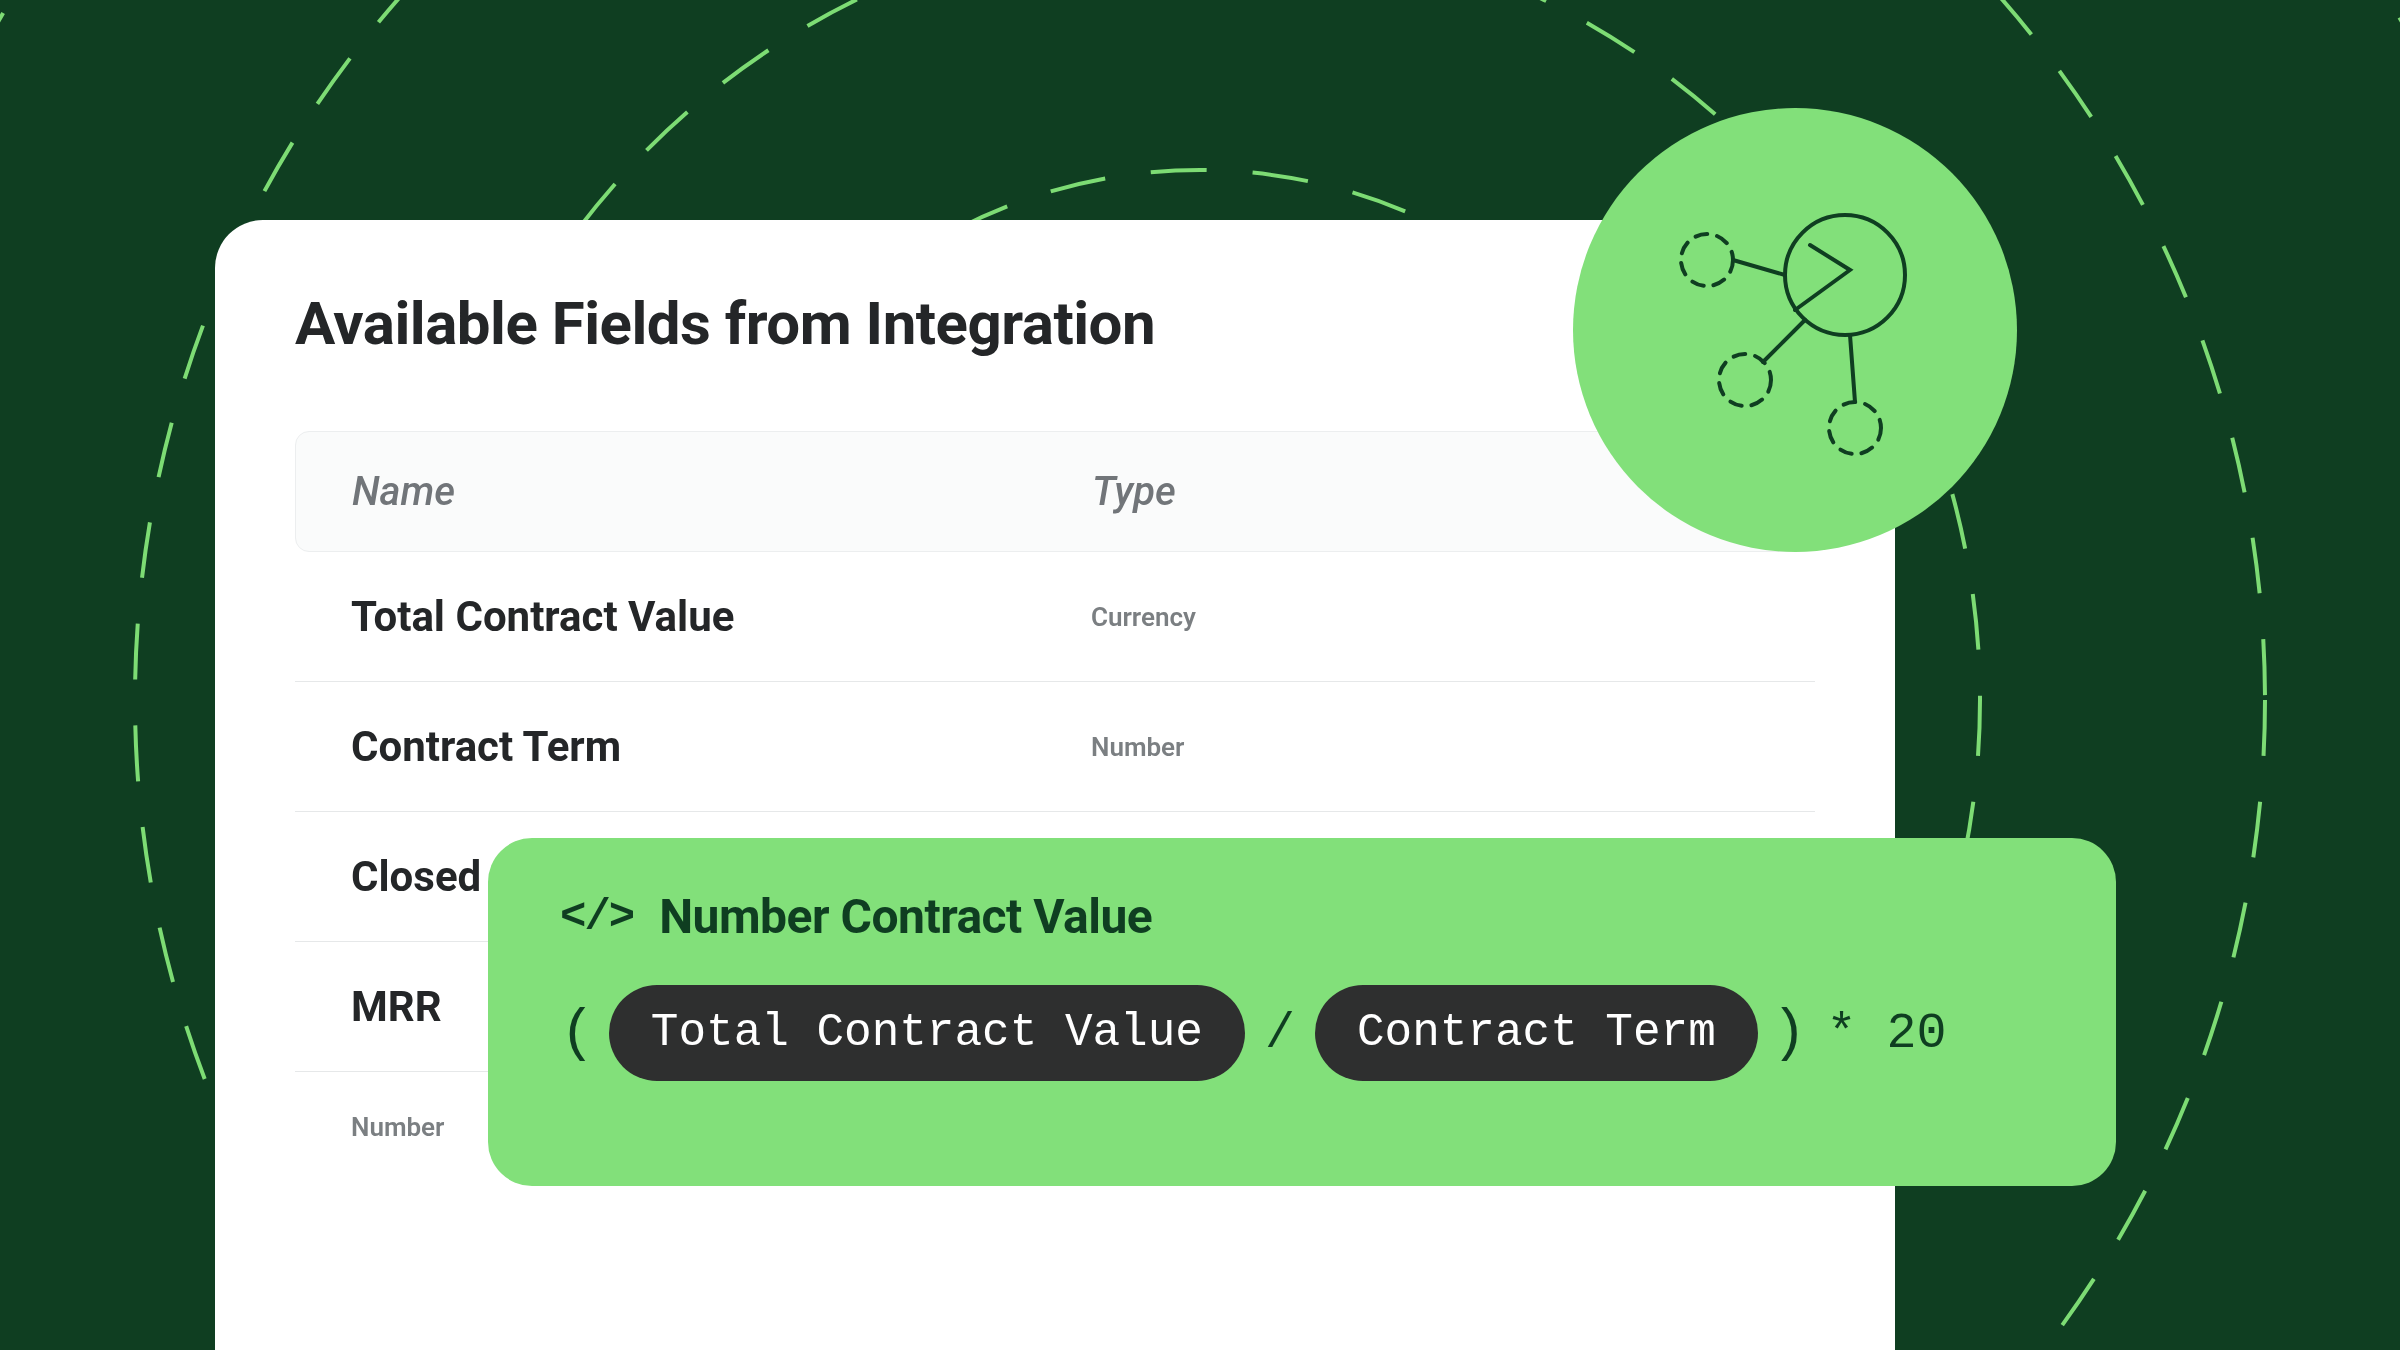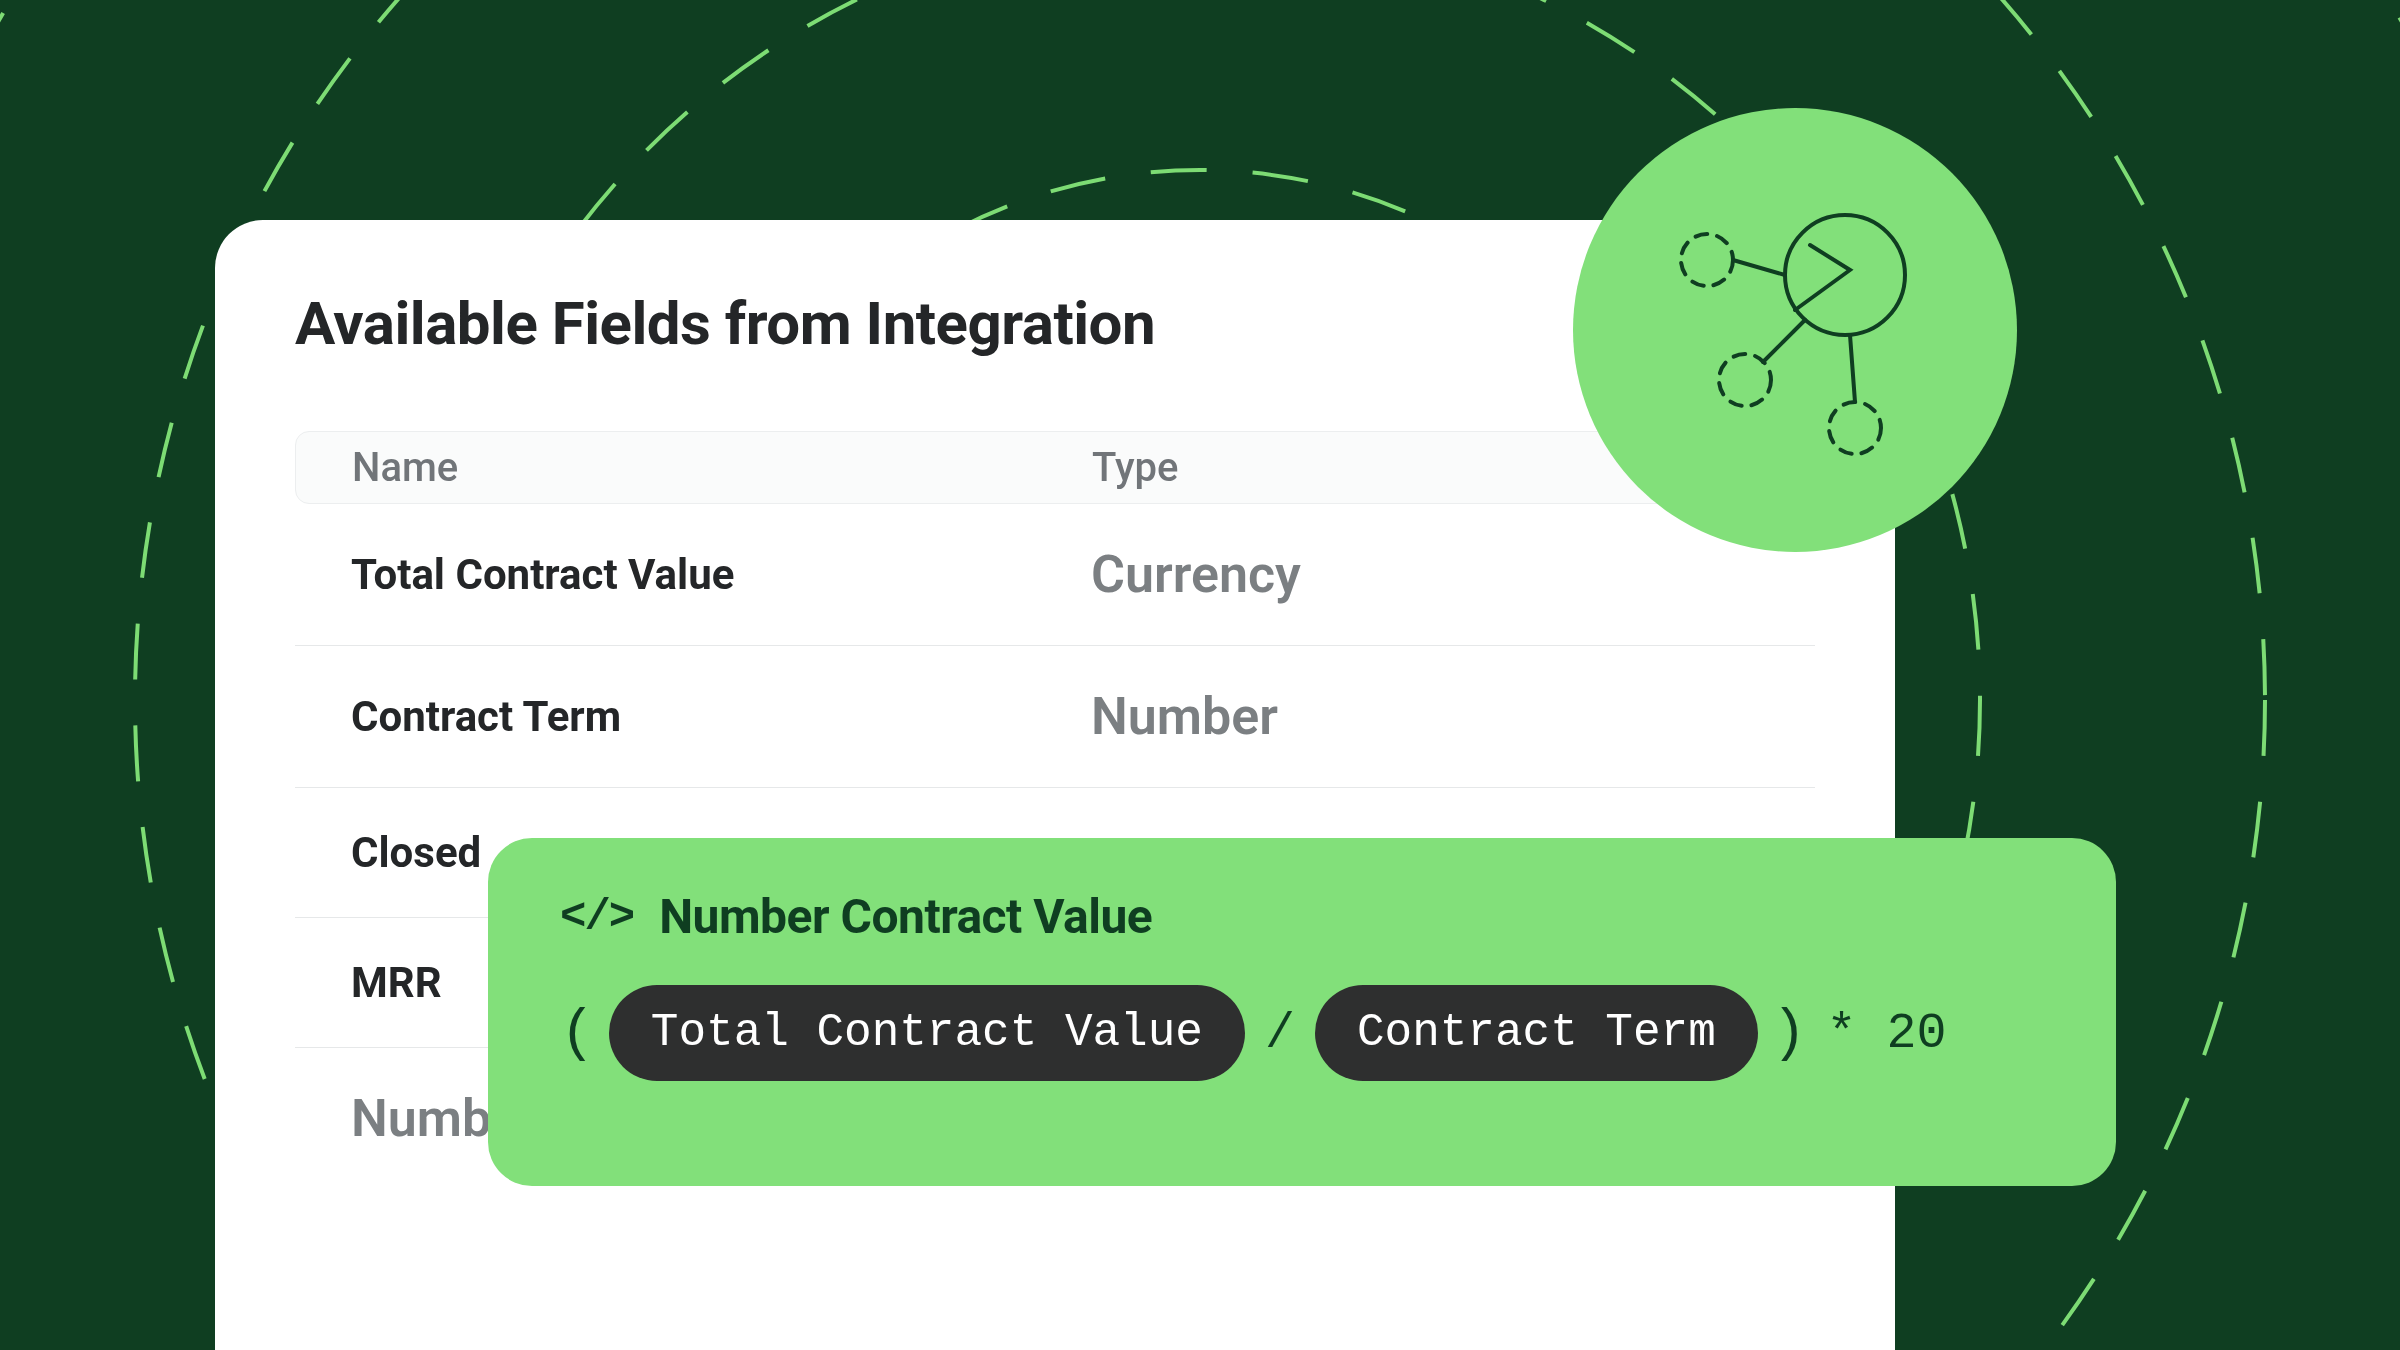--- a/index.html
+++ b/index.html
@@ -27,21 +27,22 @@
     font-weight: 700;
     color: #242628;
     letter-spacing: -0.5px;
     margin-bottom: 72px;
   }
   .table-header {
     display: flex;
     background: #fafbfb;
     border: 1px solid #eceeef;
     border-radius: 14px;
-    padding: 12px 56px;
+    padding: 36px 56px;
+    font-style: italic;
   }
   .th {
     font-size: 40px;
     font-weight: 500;
     color: #717579;
   }
   .col-name { flex: 0 0 740px; }
   .col-type { flex: 1; }
   .table-body .row {
     display: flex;
@@ -50,21 +51,21 @@
     border-bottom: 1.5px solid #e6e8e9;
   }
   .td-name {
     flex: 0 0 740px;
     font-size: 42px;
     font-weight: 700;
     color: #242628;
   }
   .td-type {
     flex: 1;
-    font-size: 52px;
+    font-size: 26px;
     font-weight: 600;
     color: #7b7f82;
   }
 
   .badge {
     position: absolute;
     left: 1573px;
     top: 108px;
     width: 444px;
     height: 444px;

